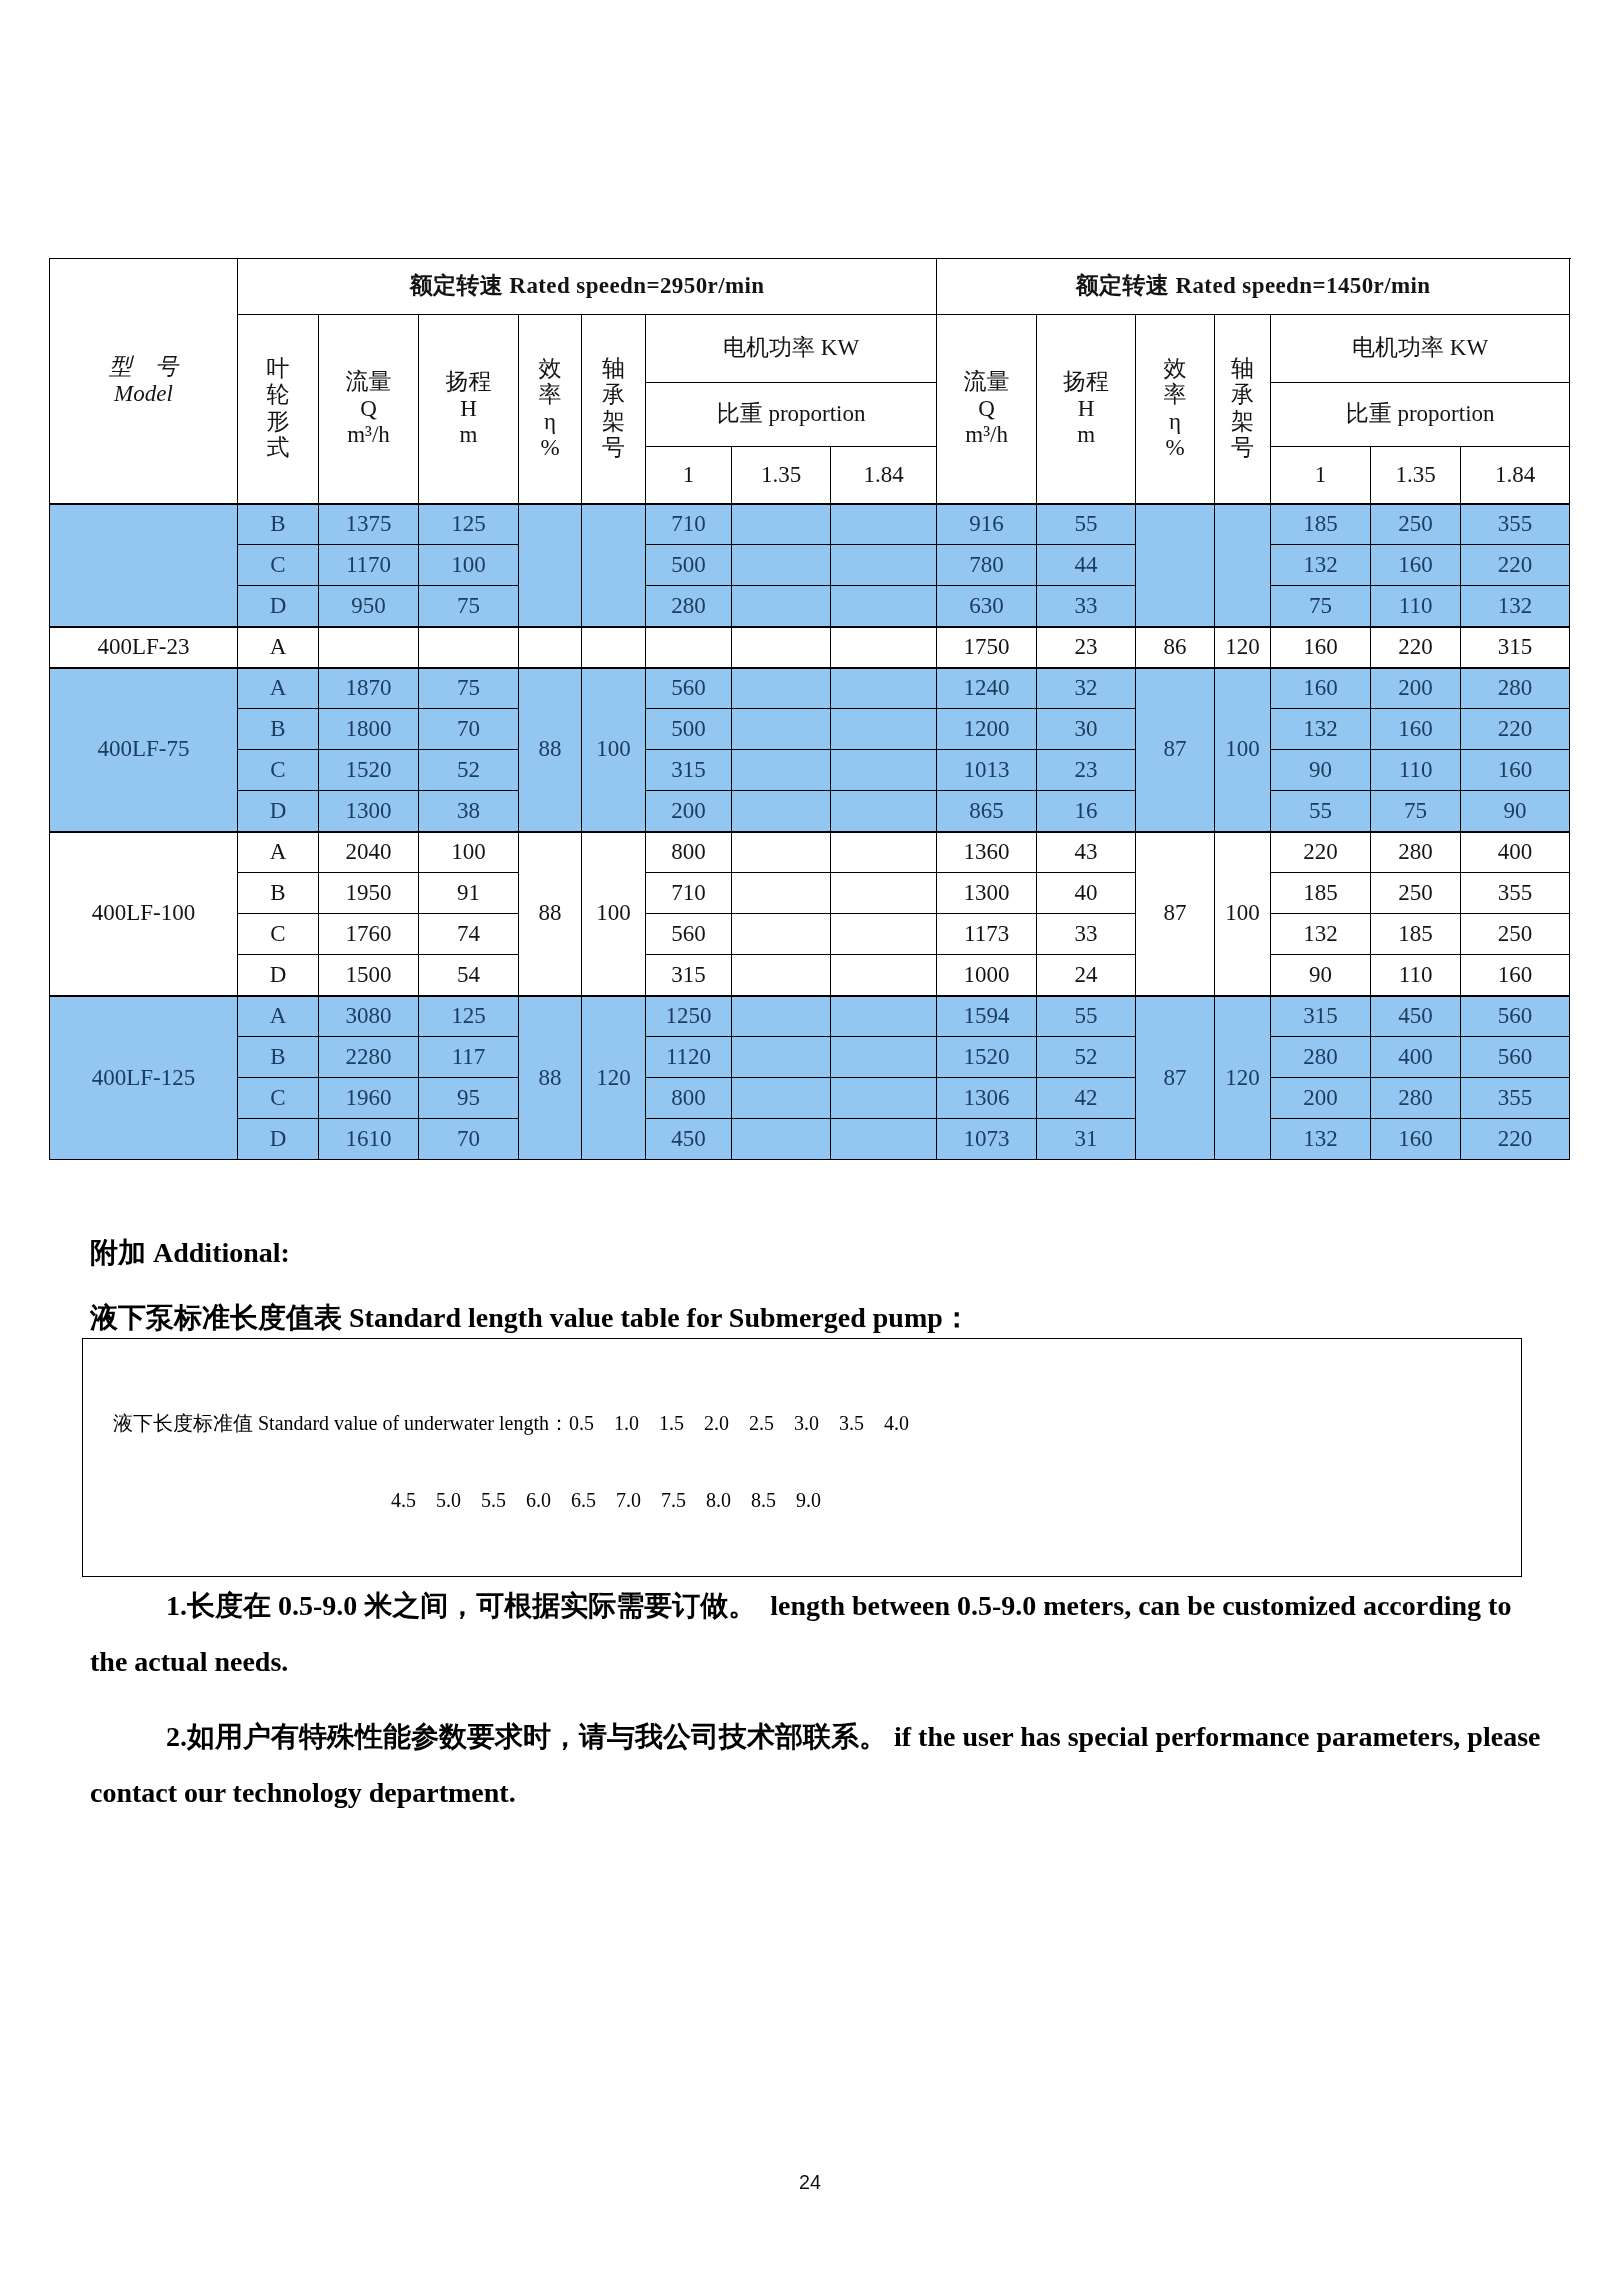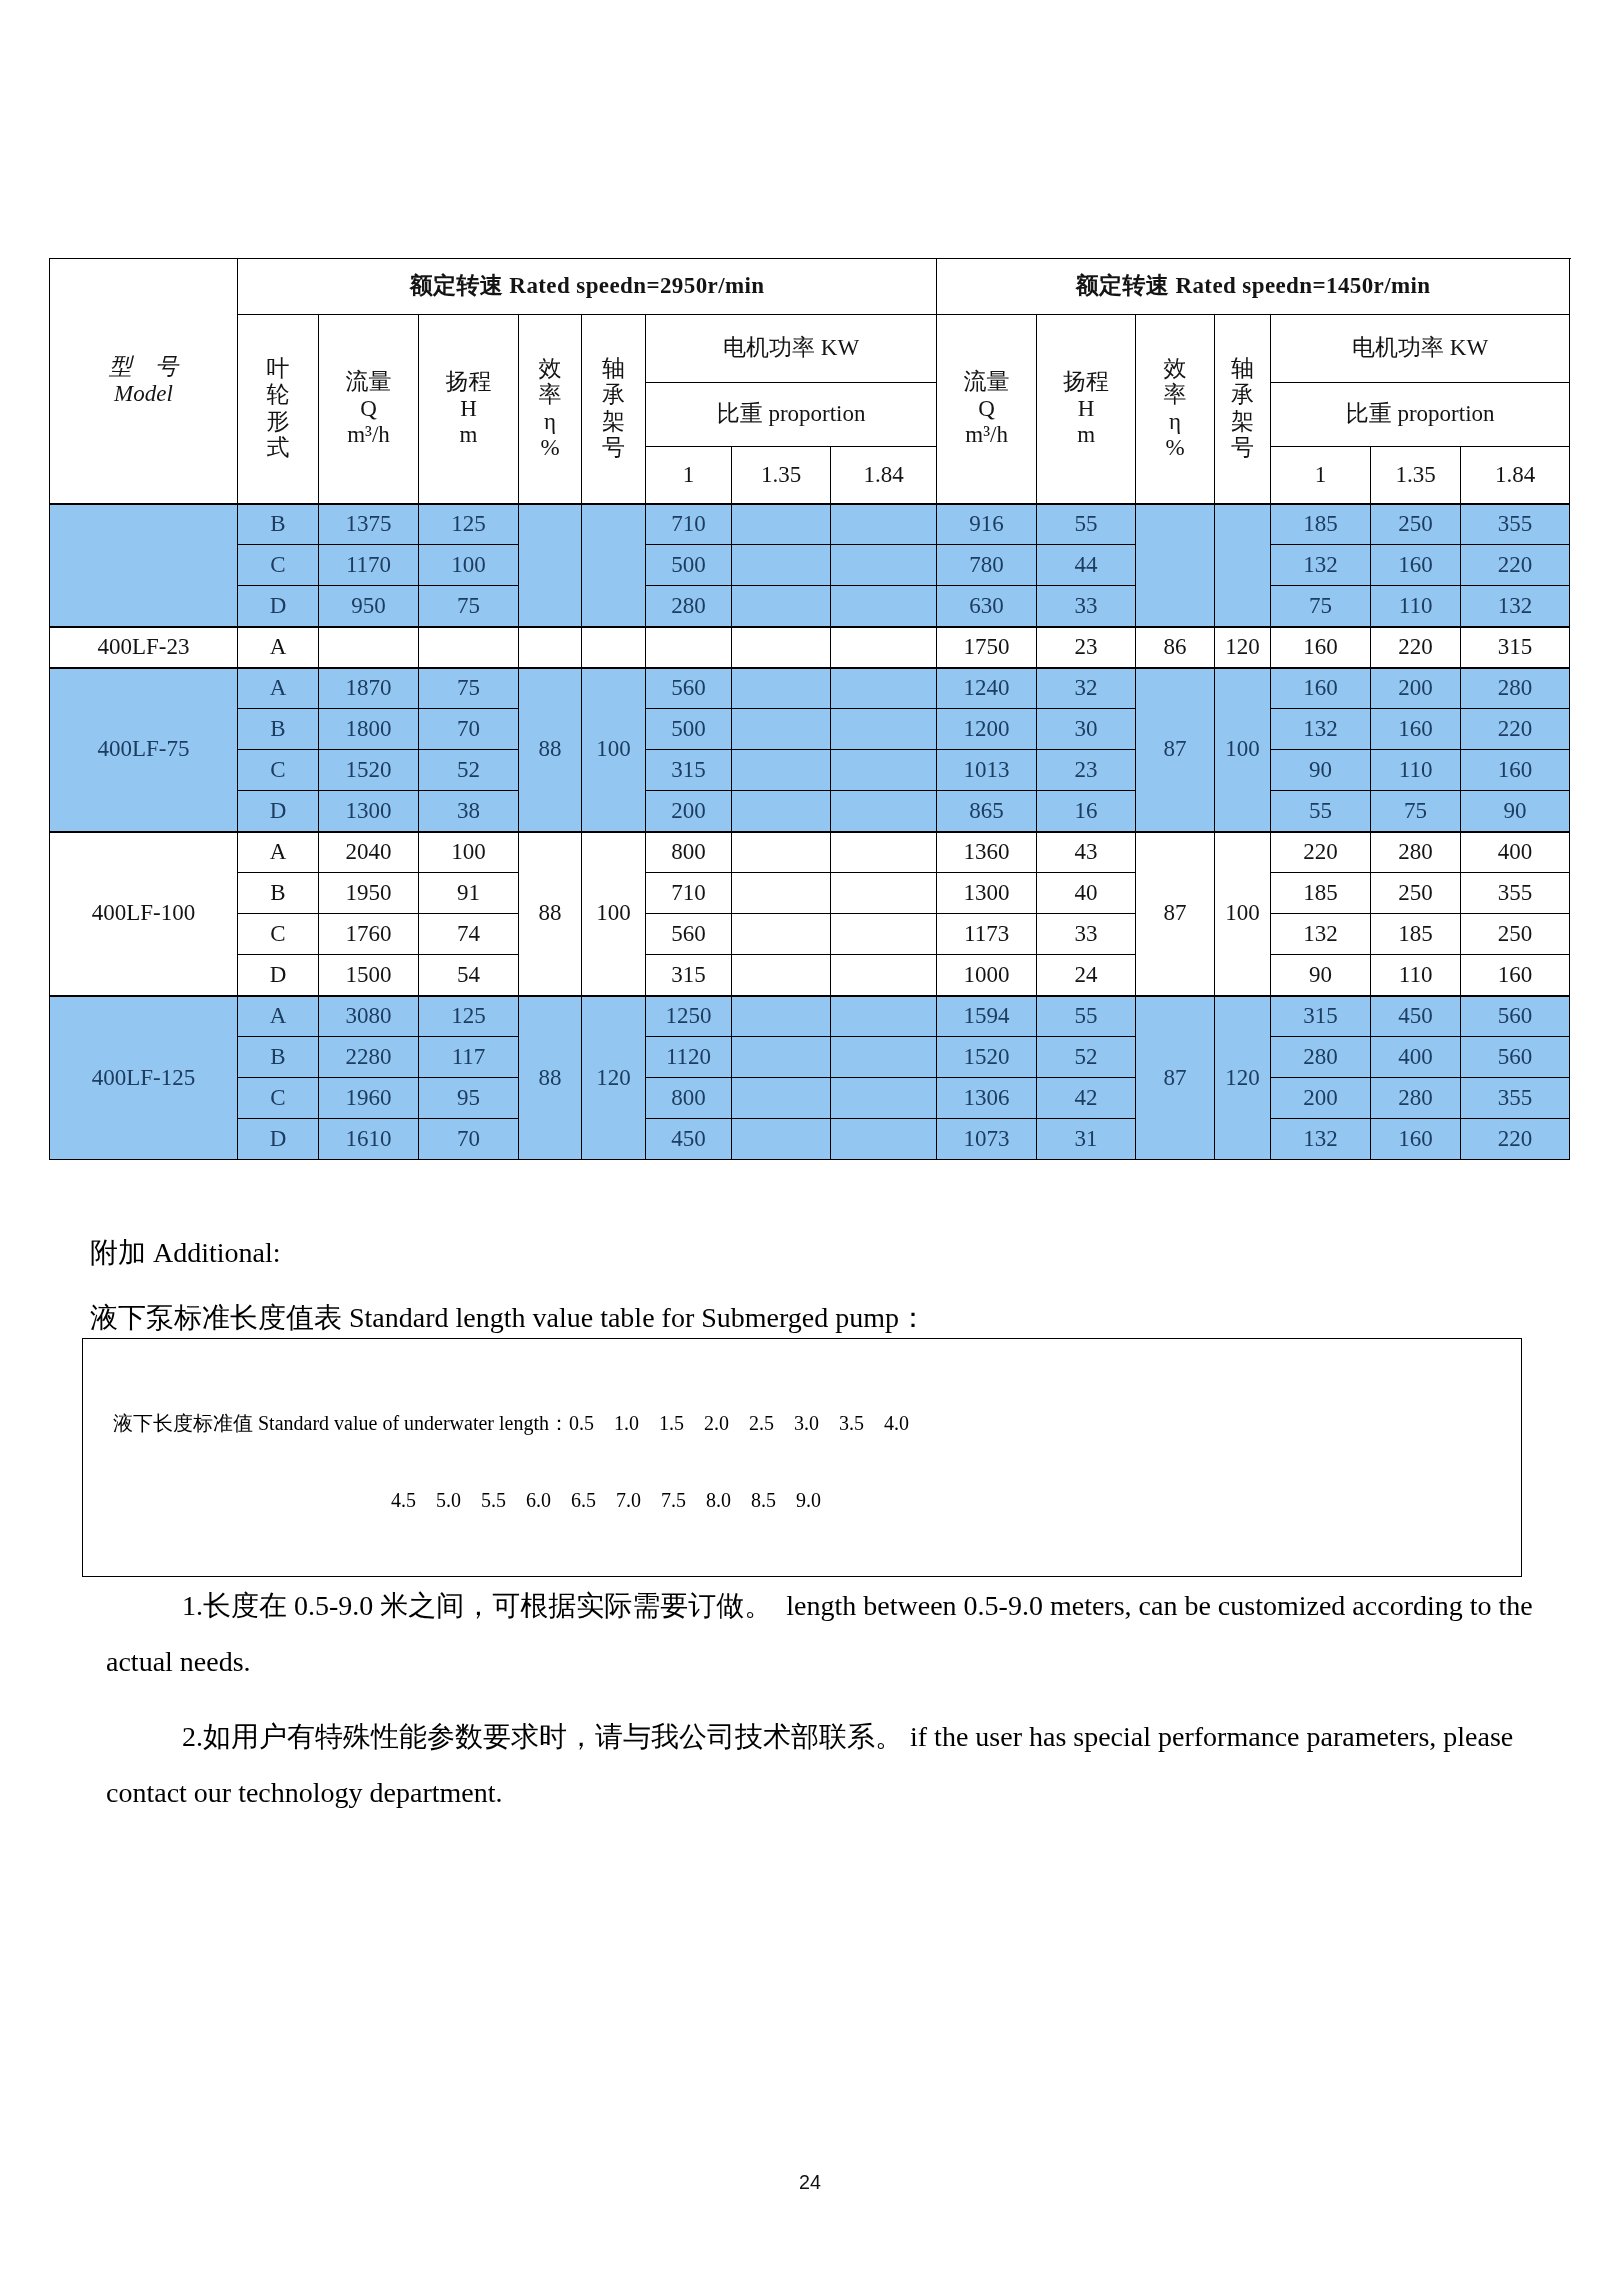--- a/index.html
+++ b/index.html
@@ -42,33 +42,34 @@
   tr.blue td { background:#93c6f0; color:#1c3c60; }
   
   thead tr.h4 td { border-bottom:2.7px solid #000; }
 
   .txt {
     position:absolute;
     left:90px; width:1460px;
     font-size:28px;
     color:#000;
     white-space:pre-wrap;
+    font-weight:bold;
   }
   .lenbox {
     position:absolute;
     left:82px; top:1338px;
     width:1440px;
     border:1.8px solid #000;
     padding:25px 18px 18px 30px;
     font-size:20px;
     white-space:pre-wrap;
   }
   .lenbox .line2 { padding-left:278px; margin-top:6px; }
   .para { line-height:56px; }
-  .indent { text-indent:76px;margin-left:16px; }
+  .indent { text-indent:76px; }
   .pagenum {
     position:absolute; left:0; top:2171px; width:100%;
     text-align:center;
     font-family:"Liberation Sans","DejaVu Sans",sans-serif;
     font-size:19.7px; color:#111;
   }
 </style>
 </head>
 <body>
 

